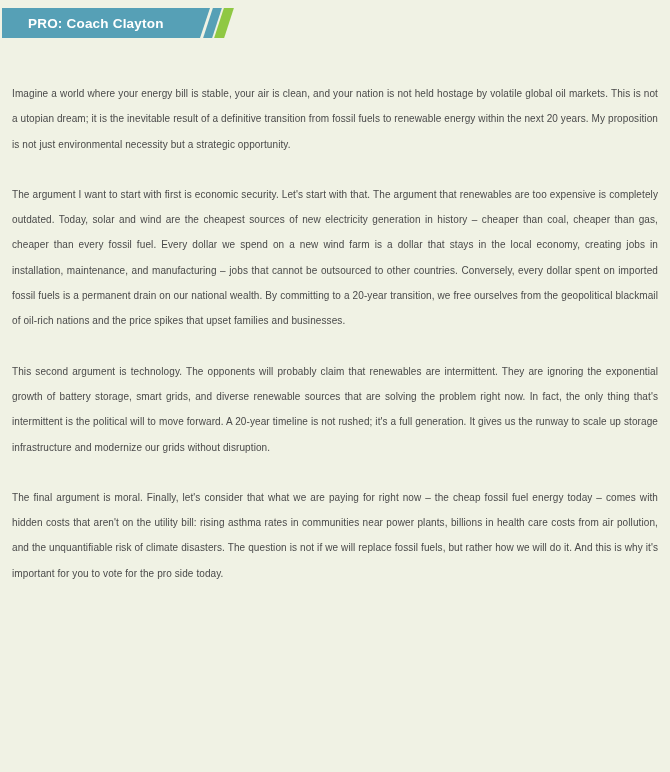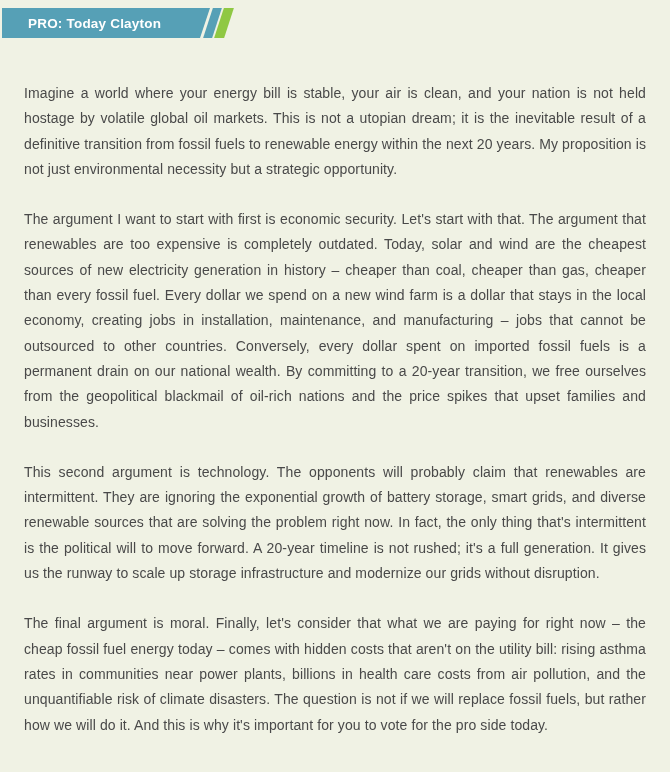--- a/index.html
+++ b/index.html
@@ -58,36 +58,36 @@
   .stripe-green {
     left: 219px;
     width: 10px;
     background: #8fc843;
   }
   
   .content {
     padding: 0 8px;
   }
   .content p {
-    margin: 25px 16px;
+    margin: 25px 4px;
     text-align: justify;
-    font-size: 14px;
+    font-size: 10px;
     line-height: 25.3px;
     color: #494949;
     letter-spacing: 0.1px;
   }
 </style>
 </head>
 <body>
 
 <div class="page">
 
   <header class="banner-row">
     <div class="banner-shape"></div>
-    <span class="banner-label">PRO: Today Clayton</span>
+    <span class="banner-label">PRO: Coach Clayton</span>
     <div class="stripe stripe-teal"></div>
     <div class="stripe stripe-green"></div>
   </header>
 
   <main class="content">
     <p>Imagine a world where your energy bill is stable, your air is clean, and your nation is not held hostage by volatile global oil markets. This is not a utopian dream; it is the inevitable result of a definitive transition from fossil fuels to renewable energy within the next 20 years. My proposition is not just environmental necessity but a strategic opportunity.</p>
     <p>The argument I want to start with first is economic security. Let's start with that. The argument that renewables are too expensive is completely outdated. Today, solar and wind are the cheapest sources of new electricity generation in history – cheaper than coal, cheaper than gas, cheaper than every fossil fuel. Every dollar we spend on a new wind farm is a dollar that stays in the local economy, creating jobs in installation, maintenance, and manufacturing – jobs that cannot be outsourced to other countries. Conversely, every dollar spent on imported fossil fuels is a permanent drain on our national wealth. By committing to a 20-year transition, we free ourselves from the geopolitical blackmail of oil-rich nations and the price spikes that upset families and businesses.</p>
     <p>This second argument is technology. The opponents will probably claim that renewables are intermittent. They are ignoring the exponential growth of battery storage, smart grids, and diverse renewable sources that are solving the problem right now. In fact, the only thing that's intermittent is the political will to move forward. A 20-year timeline is not rushed; it's a full generation. It gives us the runway to scale up storage infrastructure and modernize our grids without disruption.</p>
     <p>The final argument is moral. Finally, let's consider that what we are paying for right now – the cheap fossil fuel energy today – comes with hidden costs that aren't on the utility bill: rising asthma rates in communities near power plants, billions in health care costs from air pollution, and the unquantifiable risk of climate disasters. The question is not if we will replace fossil fuels, but rather how we will do it. And this is why it's important for you to vote for the pro side today.</p>
   </main>

